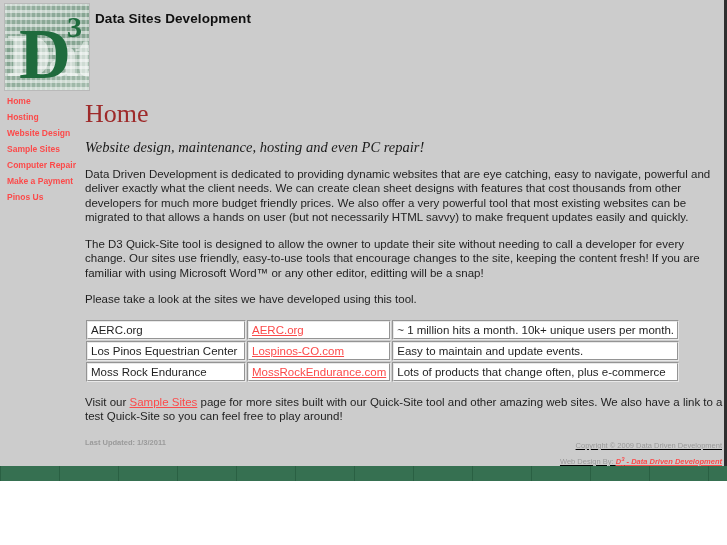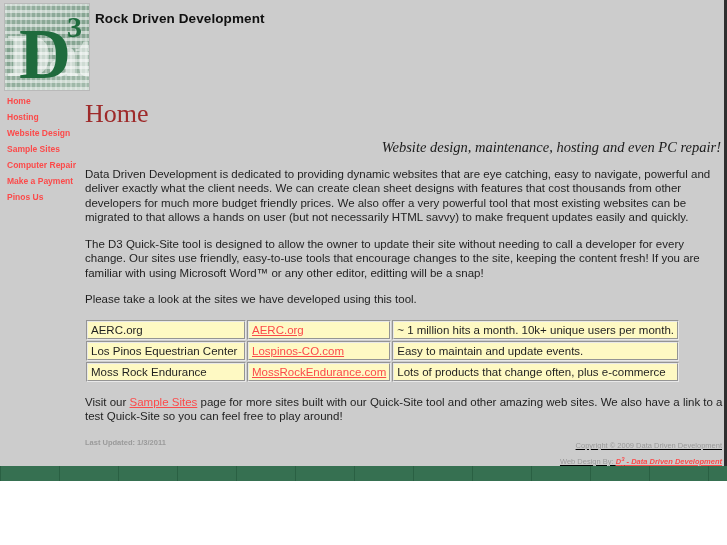--- a/index.html
+++ b/index.html
@@ -156,21 +156,21 @@
   }
   #page-title {
     font-family: "Liberation Serif", serif;
     font-size: 26px;
     color: #9e2a2a;
     margin: 0 0 10px 0;
     line-height: 1.1;
     font-weight: normal;
   }
   #headline {
-    text-align: right;
+    text-align: left;
     font-family: "Liberation Serif", serif;
     font-style: italic;
     font-size: 14.5px;
     color: #1a1a1a;
     margin: 8px 2px 11px 0;
   }
   .body-para {
     font-size: 11.5px;
     color: #1f1f1f;
     line-height: 14.5px;
@@ -185,21 +185,21 @@
     margin: 2px 0 12px 0;
     background: #cccccc;
   }
   #sites-table td {
     border: 2px groove #e8e8e8;
     padding: 1px 3px;
     font-size: 11.5px;
     color: #1f1f1f;
     line-height: 14px;
     white-space: nowrap;
-    background: #fef9c3;
+    background: #ffffff;
   }
   #sites-table td.col-name { width: 150px; }
   #sites-table td.col-link { width: 125px; }
   #sites-table a {
     color: #fc4a4a;
     text-decoration: underline;
     cursor: pointer;
   }
 
   .inline-link {
@@ -250,21 +250,21 @@
 
   <div id="header">
 
     <div id="logo">
       <div class="binary-bg"></div>
       <div class="ghost-d">Data</div>
       <div class="big-d">D</div>
       <div class="sup-3">3</div>
     </div>
 
-    <div id="site-title">Rock Driven Development</div>
+    <div id="site-title">Data Sites Development</div>
   </div>
 
   <nav id="sidebar">
     <a class="nav-item" href="#">Home</a>
     <a class="nav-item" href="#">Hosting</a>
     <a class="nav-item" href="#">Website Design</a>
     <a class="nav-item" href="#">Sample Sites</a>
     <a class="nav-item" href="#">Computer Repair</a>
     <a class="nav-item" href="#">Make a Payment</a>
     <a class="nav-item" href="#">Pinos Us</a>

